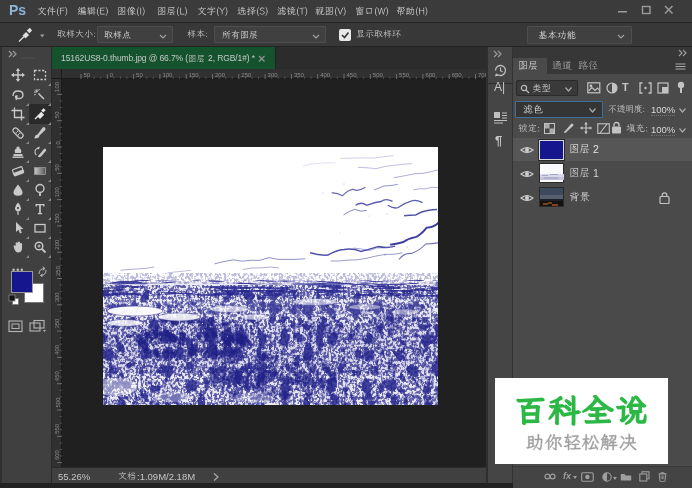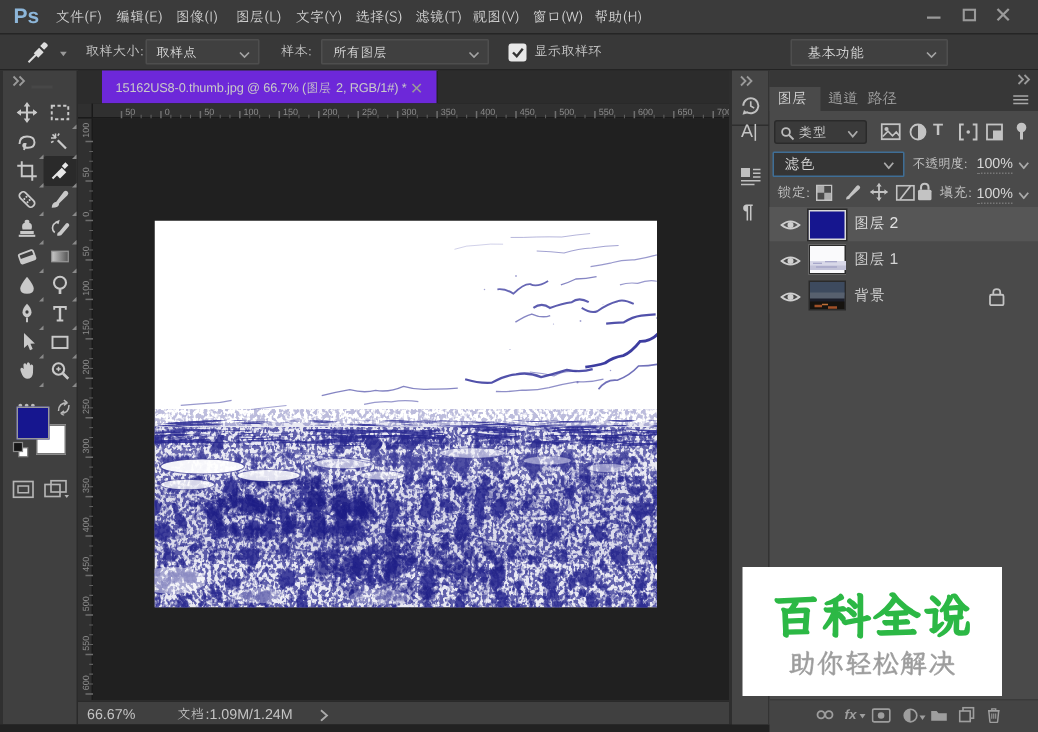--- a/index.html
+++ b/index.html
@@ -215,21 +215,21 @@
         <rect x="1" y="2" width="13" height="10.5" fill="none" stroke="#b5b5b5" stroke-width="1.1"></rect>
         <rect x="4" y="5" width="7" height="4.5" fill="none" stroke="#b5b5b5" stroke-width="1"></rect>
       </svg>
 <svg class="ab" style="left:27px;top:272px" width="18" height="14">
         <rect x="1" y="4" width="10" height="8" fill="none" stroke="#b5b5b5" stroke-width="1.1"></rect>
         <rect x="5" y="1.5" width="10" height="7.5" fill="none" stroke="#b5b5b5" stroke-width="1.1"></rect>
         <path d="M14 11 l3 0 l-1.5 2 z" fill="#b5b5b5"></path>
       </svg>
 </div>
 <div style="position:absolute;left:52px;top:47px;width:434px;height:22px;background:#2c2c2c;">
-<div style="position:absolute;left:16px;top:0px;width:224px;height:22px;background:#6d28d9;border-right:1px solid #222;">
+<div style="position:absolute;left:0;top:0px;width:224px;height:22px;background:#14532d;border-right:1px solid #222;">
 <div class="ab" style="left:9px;top:6px;font-size:8.5px;letter-spacing:-0.1px;color:#c9c9c9;white-space:nowrap">15162US8-0.thumb.jpg @ 66.7% (</div>
 <svg style="position:absolute;left:136px;top:6.5px;overflow:visible" width="19" height="11">
           <path d="M7.3 7.1 7.3 1.4Q7.3 1.4 7.4 1.3Q7.4 1.3 7.4 1.2Q7.4 1.1 7.3 1.0Q7.1 0.9 6.9 0.9H6.9L1.8 1.1Q1.3 1.0 1.2 1.0Q1.1 1.0 1.1 1.0Q1.1 1.1 1.1 1.1Q1.1 1.1 1.1 1.2Q1.2 1.4 1.2 1.7L1.2 7.3Q1.2 7.6 1.2 7.7Q1.2 7.9 1.2 8.0Q1.2 8.1 1.3 8.2Q1.4 8.3 1.6 8.3Q1.8 8.3 1.8 8.1V7.8L7.3 7.7Q7.4 7.7 7.5 7.7Q7.6 7.7 7.6 7.6Q7.6 7.5 7.3 7.1ZM6.8 1.4 6.8 7.2 1.8 7.3 1.7 1.6ZM5.1 5.8Q5.2 5.8 5.2 5.8Q5.3 5.7 5.3 5.6Q5.3 5.5 5.3 5.5Q5.3 5.4 5.2 5.3Q5.0 5.3 4.8 5.2Q4.5 5.1 4.2 5.0Q4.0 5.0 3.8 4.9Q3.6 4.9 3.5 4.9Q3.4 4.9 3.3 5.0Q3.3 5.1 3.3 5.2Q3.3 5.2 3.3 5.3Q3.4 5.3 3.5 5.3Q3.8 5.4 4.2 5.5Q4.6 5.7 4.9 5.8Q5.0 5.8 5.0 5.8Q5.1 5.8 5.1 5.8ZM2.7 6.5H2.7Q2.6 6.5 2.6 6.6Q2.6 6.6 2.7 6.7Q2.7 6.9 2.9 6.9Q3.0 7.0 3.1 7.0Q3.2 7.0 3.4 7.0Q3.6 6.9 4.0 6.8Q4.3 6.7 4.6 6.6Q5.0 6.4 5.3 6.3Q5.6 6.2 5.8 6.1Q6.1 6.0 6.1 5.9Q6.1 5.8 5.9 5.8Q5.9 5.8 5.8 5.9Q5.3 6.0 4.9 6.1Q4.4 6.2 4.0 6.3Q3.6 6.4 3.3 6.5Q3.0 6.5 2.8 6.5Q2.8 6.5 2.8 6.5Q2.7 6.5 2.7 6.5ZM4.0 2.4Q4.2 2.1 4.2 2.0Q4.2 1.8 3.9 1.7Q3.8 1.7 3.7 1.7Q3.7 1.7 3.7 1.7Q3.7 2.0 3.3 2.6Q3.0 3.0 2.7 3.3Q2.5 3.6 2.4 3.7Q2.2 3.8 2.2 3.8Q2.2 3.9 2.3 3.9Q2.4 3.9 2.7 3.7Q3.0 3.5 3.3 3.2Q3.6 3.6 4.0 3.8Q3.3 4.4 2.1 5.0Q1.9 5.1 1.9 5.2Q1.9 5.3 2.0 5.3Q2.1 5.3 2.3 5.2Q3.3 4.9 4.3 4.1Q4.8 4.5 5.5 4.8Q6.1 5.2 6.2 5.2Q6.4 5.2 6.5 5.0Q6.7 4.9 6.7 4.9Q6.7 4.8 6.6 4.8Q5.4 4.3 4.6 3.8Q5.2 3.3 5.5 2.8Q5.5 2.7 5.5 2.7Q5.6 2.6 5.6 2.6Q5.6 2.5 5.6 2.5Q5.5 2.3 5.2 2.3H5.1ZM3.7 2.8 4.9 2.7Q4.7 3.1 4.3 3.5Q3.8 3.2 3.6 2.9Z M11.0 7.5Q10.9 7.5 10.9 7.5L11.0 7.6Q11.0 7.7 11.1 7.9Q11.2 8.0 11.3 8.0Q11.7 8.0 14.7 7.4Q14.9 7.7 15.2 8.1Q15.2 8.3 15.4 8.3Q15.5 8.3 15.6 8.2Q15.7 8.0 15.7 8.0Q15.7 7.9 15.4 7.5Q15.1 7.1 14.9 6.8Q14.7 6.6 14.6 6.4Q14.4 6.1 14.3 6.0Q14.2 5.9 14.1 5.9Q14.0 5.9 13.9 6.0Q13.8 6.2 13.8 6.2Q13.8 6.2 14.0 6.4Q14.1 6.5 14.5 7.1Q13.6 7.2 12.2 7.4Q12.8 6.6 13.2 5.7L16.2 5.6Q16.3 5.6 16.3 5.5Q16.3 5.3 16.1 5.2Q16.0 5.1 15.9 5.1Q15.9 5.1 15.8 5.1Q15.8 5.2 15.6 5.2L11.0 5.4H10.9L10.6 5.4Q10.5 5.4 10.5 5.4Q10.5 5.6 10.7 5.8Q10.8 5.8 11.0 5.8L11.2 5.8L12.6 5.8Q12.2 6.6 11.6 7.5L11.4 7.5Q11.4 7.5 11.4 7.5Q11.3 7.5 11.3 7.5ZM15.2 2.5 15.4 1.5Q15.4 1.5 15.4 1.4Q15.5 1.4 15.5 1.3Q15.5 1.2 15.3 1.1Q15.2 1.0 15.1 1.0L15.0 1.0L10.8 1.3Q10.3 1.0 10.2 1.0Q10.1 1.0 10.1 1.1Q10.1 1.1 10.2 1.3Q10.2 1.4 10.3 1.8L10.3 2.2Q10.3 4.7 9.6 6.4Q9.3 7.2 9.1 7.5Q8.9 7.9 8.9 8.0Q8.9 8.1 9.0 8.1Q9.1 8.1 9.2 7.9Q10.0 6.8 10.4 5.6Q10.7 4.4 10.8 3.2L15.2 3.0Q15.5 3.0 15.5 2.9Q15.5 2.7 15.2 2.5ZM10.8 1.7 14.8 1.5 14.7 2.6H14.7L10.8 2.8L10.8 2.7Q10.8 2.4 10.8 2.1ZM11.8 4.0 11.5 4.0Q11.5 4.0 11.5 4.0Q11.5 4.1 11.7 4.4Q11.8 4.4 11.9 4.4H12.1L14.9 4.3Q15.1 4.2 15.1 4.1Q15.1 4.0 14.8 3.9Q14.7 3.8 14.7 3.8Q14.6 3.8 14.6 3.8Q14.5 3.8 14.4 3.9Z" fill="#c9c9c9"></path>
         </svg>
 <div class="ab" style="left:156px;top:6px;font-size:8.5px;letter-spacing:-0.1px;color:#c9c9c9;white-space:nowrap">2, RGB/1#) *</div>
 <svg class="ab" style="left:206px;top:8px" width="8" height="8">
           <path d="M1 1 L6.5 6.5 M6.5 1 L1 6.5" stroke="#999" stroke-width="1.1"></path>
         </svg>
 </div>
 </div>
@@ -391,26 +391,26 @@
           <line x1="7.5" y1="370.4" x2="10" y2="370.4" stroke="#606060" stroke-width="0.7"></line>
           <line x1="7.5" y1="377.0" x2="10" y2="377.0" stroke="#606060" stroke-width="0.7"></line>
           <line x1="5" y1="383.6" x2="10" y2="383.6" stroke="#6e6e6e" stroke-width="1"></line>
           <text x="7.5" y="381.1" font-size="6" fill="#8a8a8a" font-family="Liberation Sans" transform="rotate(-90 7.5 381.1)">600</text>
         </svg>
 </div>
 <div style="position:absolute;left:0px;top:0px;width:10px;height:10px;background:#303030;border-right:1px solid #1a1a1a;border-bottom:1px solid #1a1a1a;">
 </div>
 </div>
 <div style="position:absolute;left:52px;top:467px;width:434px;height:16px;background:#404040;border-top:1px solid #2a2a2a;">
-<div class="ab" style="left:6px;top:3px;font-size:9.5px;color:#c4c4c4">66.67%</div>
+<div class="ab" style="left:6px;top:3px;font-size:9.5px;color:#c4c4c4">55.26%</div>
 <div class="ab" style="left:66px;top:3px;font-size:9.5px;color:#c4c4c4"></div>
 <svg style="position:absolute;left:66px;top:3px;overflow:visible" width="20" height="11">
         <path d="M3.0 3.1 5.8 2.9Q5.6 3.6 5.3 4.2Q4.9 4.9 4.5 5.4Q4.1 5.0 3.7 4.3Q3.3 3.7 3.0 3.1ZM6.6 2.9 8.2 2.8Q8.4 2.8 8.4 2.6Q8.4 2.6 8.3 2.5Q8.2 2.4 8.1 2.3Q8.0 2.2 7.9 2.2Q7.8 2.2 7.8 2.2Q7.6 2.2 7.5 2.3Q7.4 2.3 7.3 2.3L4.8 2.4L4.8 1.1Q4.8 1.0 4.6 0.9Q4.3 0.8 4.2 0.8Q4.0 0.8 4.0 0.9Q4.0 0.9 4.0 1.0Q4.2 1.1 4.2 1.4L4.2 2.5L1.5 2.6H1.3Q1.3 2.6 1.1 2.6Q1.0 2.6 0.9 2.6Q0.9 2.6 0.9 2.6Q0.9 2.6 0.9 2.6Q0.8 2.6 0.8 2.7Q0.8 2.7 0.8 2.7Q0.8 2.7 0.8 2.8Q0.9 2.8 0.9 2.9Q1.0 3.1 1.1 3.1Q1.2 3.2 1.3 3.2Q1.4 3.2 1.5 3.2Q1.6 3.2 1.7 3.2L2.4 3.1Q2.6 3.5 2.9 4.0Q3.2 4.5 3.5 5.0Q3.8 5.5 4.1 5.8Q3.7 6.3 3.2 6.8Q2.6 7.2 2.0 7.6Q1.3 8.1 0.7 8.4Q0.5 8.5 0.5 8.6Q0.5 8.6 0.6 8.6Q0.7 8.6 1.1 8.5Q1.5 8.3 2.1 8.0Q2.7 7.7 3.3 7.3Q4.0 6.8 4.5 6.2Q5.3 7.0 6.1 7.6Q7.0 8.2 8.0 8.7Q8.0 8.7 8.0 8.7Q8.0 8.7 8.1 8.7Q8.2 8.7 8.3 8.6Q8.4 8.5 8.5 8.4Q8.6 8.3 8.6 8.3Q8.6 8.2 8.5 8.2Q7.4 7.7 6.5 7.1Q5.6 6.5 4.9 5.8Q5.4 5.2 5.8 4.4Q6.3 3.6 6.6 2.9Z M14.3 3.5Q14.3 3.5 14.2 3.3Q14.1 3.1 14.0 2.9Q13.8 2.6 13.7 2.4Q13.5 2.1 13.3 1.9Q13.2 1.8 13.2 1.8Q13.1 1.8 13.0 1.9Q12.9 1.9 12.9 2.0Q12.9 2.1 12.9 2.2Q13.2 2.5 13.4 2.9Q13.6 3.3 13.8 3.7Q13.9 3.8 14.0 3.8Q14.1 3.8 14.2 3.7Q14.3 3.6 14.3 3.5ZM16.5 1.6V1.6Q16.5 1.6 16.5 1.6Q16.5 1.7 16.5 1.7Q16.5 1.8 16.4 2.1Q16.3 2.3 16.2 2.5Q16.1 2.8 16.0 3.0Q15.8 3.2 15.8 3.4Q15.7 3.5 15.7 3.6Q15.6 3.7 15.6 3.8Q15.6 3.9 15.6 3.9Q15.6 3.9 15.7 3.8Q15.8 3.8 16.0 3.6Q16.2 3.4 16.5 3.0Q16.7 2.6 17.1 2.0Q17.1 1.9 17.1 1.9Q17.1 1.8 17.0 1.7Q16.9 1.6 16.8 1.5Q16.7 1.5 16.6 1.5Q16.5 1.5 16.5 1.6ZM11.5 8.6 11.6 4.6Q11.8 4.8 12.0 5.0Q12.2 5.3 12.3 5.5Q12.4 5.6 12.5 5.6Q12.5 5.6 12.6 5.6Q12.6 5.6 12.7 5.5Q12.8 5.4 12.8 5.3Q12.8 5.2 12.6 4.9Q12.3 4.6 11.9 4.3Q11.9 4.2 11.8 4.2Q11.7 4.2 11.6 4.3L11.6 3.5L12.7 3.4Q12.8 3.4 12.9 3.4Q12.9 3.3 12.9 3.3Q12.9 3.2 12.9 3.1Q12.8 3.0 12.7 3.0Q12.6 2.9 12.5 2.9Q12.5 2.9 12.4 2.9Q12.3 3.0 12.1 3.0L11.6 3.0L11.6 1.2Q11.6 1.1 11.6 1.0Q11.5 1.0 11.3 0.9Q11.1 0.8 11.0 0.8Q10.9 0.8 10.9 0.9Q10.9 0.9 11.0 1.0Q11.1 1.2 11.1 1.4L11.1 3.1L10.1 3.1Q10.1 3.1 10.1 3.1Q10.0 3.1 10.0 3.1Q9.8 3.1 9.7 3.1Q9.7 3.1 9.7 3.1Q9.7 3.1 9.7 3.1Q9.6 3.1 9.6 3.1Q9.6 3.1 9.6 3.3Q9.7 3.4 9.8 3.5Q9.9 3.6 10.1 3.6Q10.1 3.6 10.2 3.6Q10.2 3.6 10.3 3.6L11.0 3.5Q10.6 4.6 10.3 5.3Q9.9 6.1 9.4 6.8Q9.4 6.8 9.4 6.9Q9.4 6.9 9.4 7.0Q9.4 7.1 9.4 7.1Q9.5 7.1 9.7 6.8Q9.9 6.6 10.2 6.3Q10.5 5.9 10.7 5.5Q10.9 5.1 11.1 4.7L11.1 4.8Q11.1 4.9 11.0 5.0Q11.0 5.1 11.0 5.2Q11.0 5.6 11.0 6.0Q11.0 6.5 11.0 6.9Q11.0 7.2 11.0 7.5V7.7Q11.0 7.9 11.0 8.0Q11.0 8.2 10.9 8.3Q10.9 8.3 10.9 8.4Q10.9 8.6 11.1 8.7Q11.3 8.8 11.4 8.8Q11.5 8.8 11.5 8.6ZM13.4 8.4 16.9 8.3Q17.0 8.3 17.1 8.2Q17.2 8.2 17.2 8.2Q17.2 8.1 17.1 8.0Q17.1 7.9 16.9 7.7L17.2 4.9Q17.2 4.8 17.2 4.7Q17.3 4.6 17.3 4.6Q17.3 4.5 17.1 4.3Q17.0 4.2 16.8 4.2H16.7L15.2 4.3L15.3 1.0Q15.3 0.9 15.2 0.9Q15.0 0.8 14.9 0.8Q14.8 0.7 14.7 0.7Q14.6 0.7 14.6 0.8Q14.6 0.8 14.6 0.9Q14.7 1.0 14.7 1.1Q14.7 1.2 14.7 1.3L14.7 4.3L13.5 4.4Q13.4 4.4 13.4 4.4Q13.4 4.4 13.3 4.4Q13.2 4.4 13.1 4.4Q13.0 4.4 12.9 4.4Q12.9 4.4 12.9 4.4Q12.9 4.4 12.9 4.4Q12.8 4.4 12.8 4.4Q12.8 4.5 12.8 4.5Q12.9 4.8 13.0 4.9Q13.2 4.9 13.3 4.9Q13.4 4.9 13.4 4.9Q13.5 4.9 13.6 4.9L16.6 4.7L16.5 5.9L13.7 6.0H13.6Q13.4 6.0 13.2 6.0Q13.2 6.0 13.2 6.0Q13.1 6.0 13.1 6.0Q13.1 6.0 13.1 6.0Q13.1 6.1 13.1 6.2Q13.2 6.3 13.3 6.4Q13.4 6.6 13.7 6.6Q13.7 6.6 13.8 6.5Q13.8 6.5 13.9 6.5L16.5 6.4L16.4 7.7L13.2 7.8H13.1Q13.0 7.8 12.9 7.8Q12.8 7.8 12.7 7.8H12.7Q12.7 7.8 12.7 7.8Q12.7 7.9 12.7 7.9Q12.8 8.2 12.9 8.3Q13.0 8.4 13.2 8.4Q13.2 8.4 13.3 8.4Q13.3 8.4 13.4 8.4Z" fill="#c4c4c4"></path>
       </svg>
-<div class="ab" style="left:85px;top:3px;font-size:9.5px;color:#c4c4c4">:1.09M/1.24M</div>
+<div class="ab" style="left:85px;top:3px;font-size:9.5px;color:#c4c4c4">:1.09M/2.18M</div>
 <svg class="ab" style="left:160px;top:4px" width="8" height="9">
         <path d="M2 1.5 l4 3.5 l-4 3.5" fill="none" stroke="#aaa" stroke-width="1.2"></path>
       </svg>
 </div>
 <div style="position:absolute;left:0px;top:483px;width:692px;height:5px;background:#222222;"></div>
 <svg class="ab" style="left:103px;top:147px" width="335" height="258" viewBox="0 0 335 258">
       <rect width="335" height="258" fill="#ffffff"></rect>
       <defs>
 <filter id="tmain" x="0" y="0" width="100%" height="100%">
  <feTurbulence type="turbulence" baseFrequency="0.085 0.065" numOctaves="4" seed="7" result="t"></feTurbulence>

